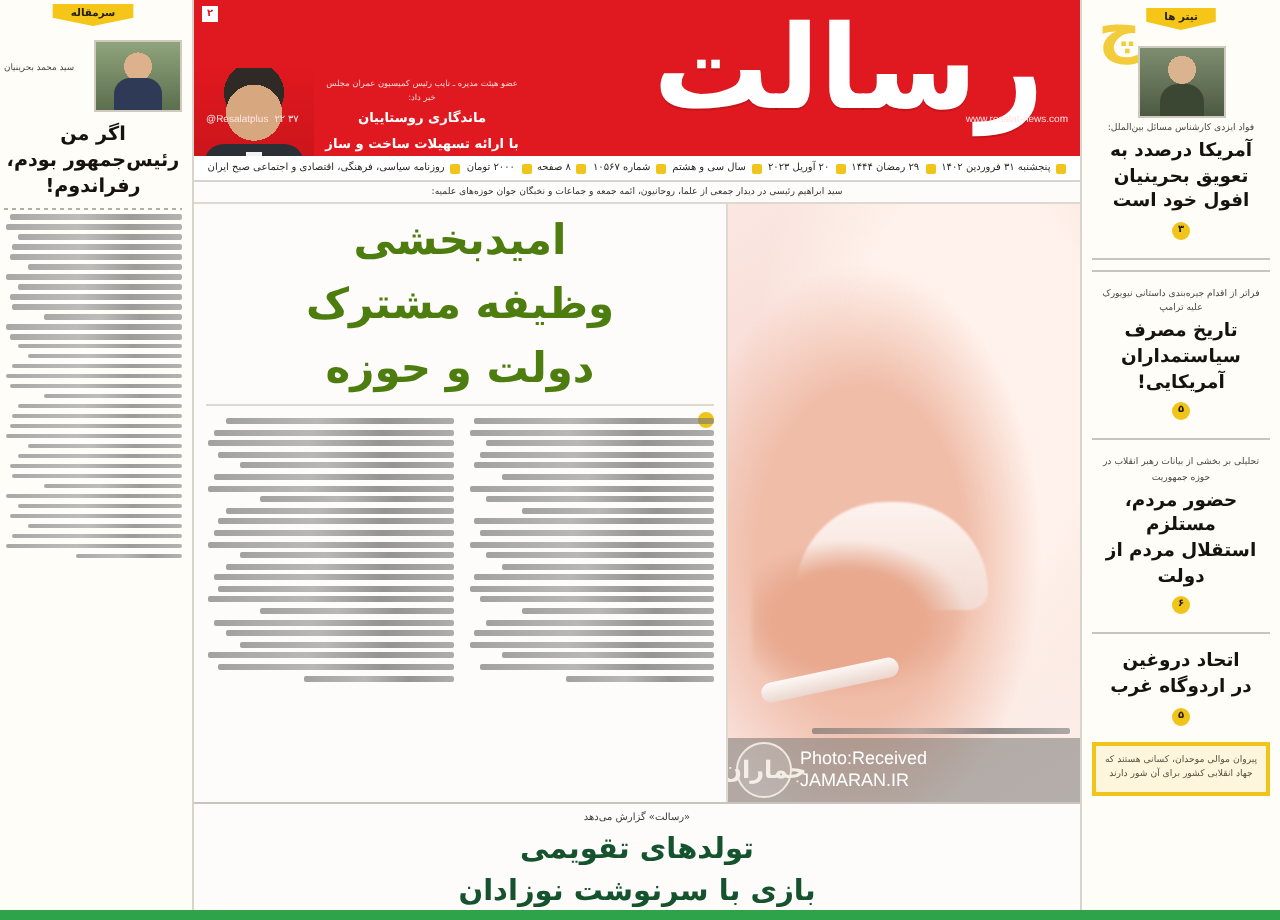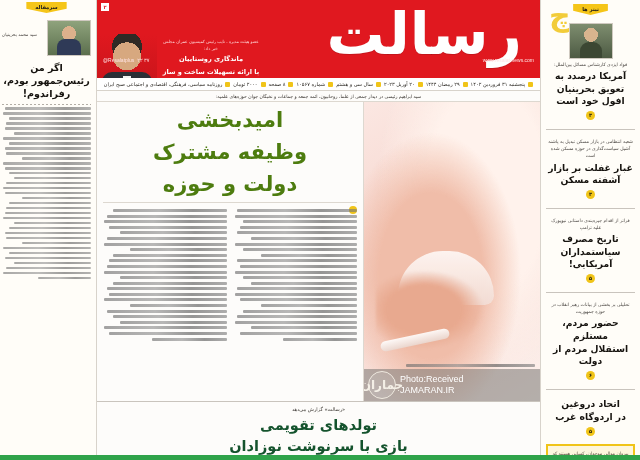--- a/index.html
+++ b/index.html
@@ -238,25 +238,20 @@
 
     <div class="side-item">
       <div class="side-photo"></div>
       <div class="side-kicker">فواد ایزدی کارشناس مسائل بین‌الملل:</div>
       <div class="side-head">آمریکا درصدد به تعویق بحرینیان</div>
       <div class="side-head">افول خود است</div>
       <div class="pg-badge">۳</div>
     </div>
     <div class="rule"></div>
 
-    <div class="side-item">
-      <div class="side-kicker">شعبه انتظامی در بازار مسکن تبدیل به پاشنه آشیل سیاست‌گذاری در حوزه مسکن شده است</div>
-      <div class="side-head">غبار غفلت بر بازار آشفته مسکن</div>
-      <div class="pg-badge">۳</div>
-    </div>
     <div class="rule"></div>
 
     <div class="side-item">
       <div class="side-kicker">فراتر از اقدام جیره‌بندی داستانی نیویورک علیه ترامپ</div>
       <div class="side-head">تاریخ مصرف</div>
       <div class="side-head">سیاستمداران آمریکایی!</div>
       <div class="pg-badge">۵</div>
     </div>
     <div class="rule"></div>
 

